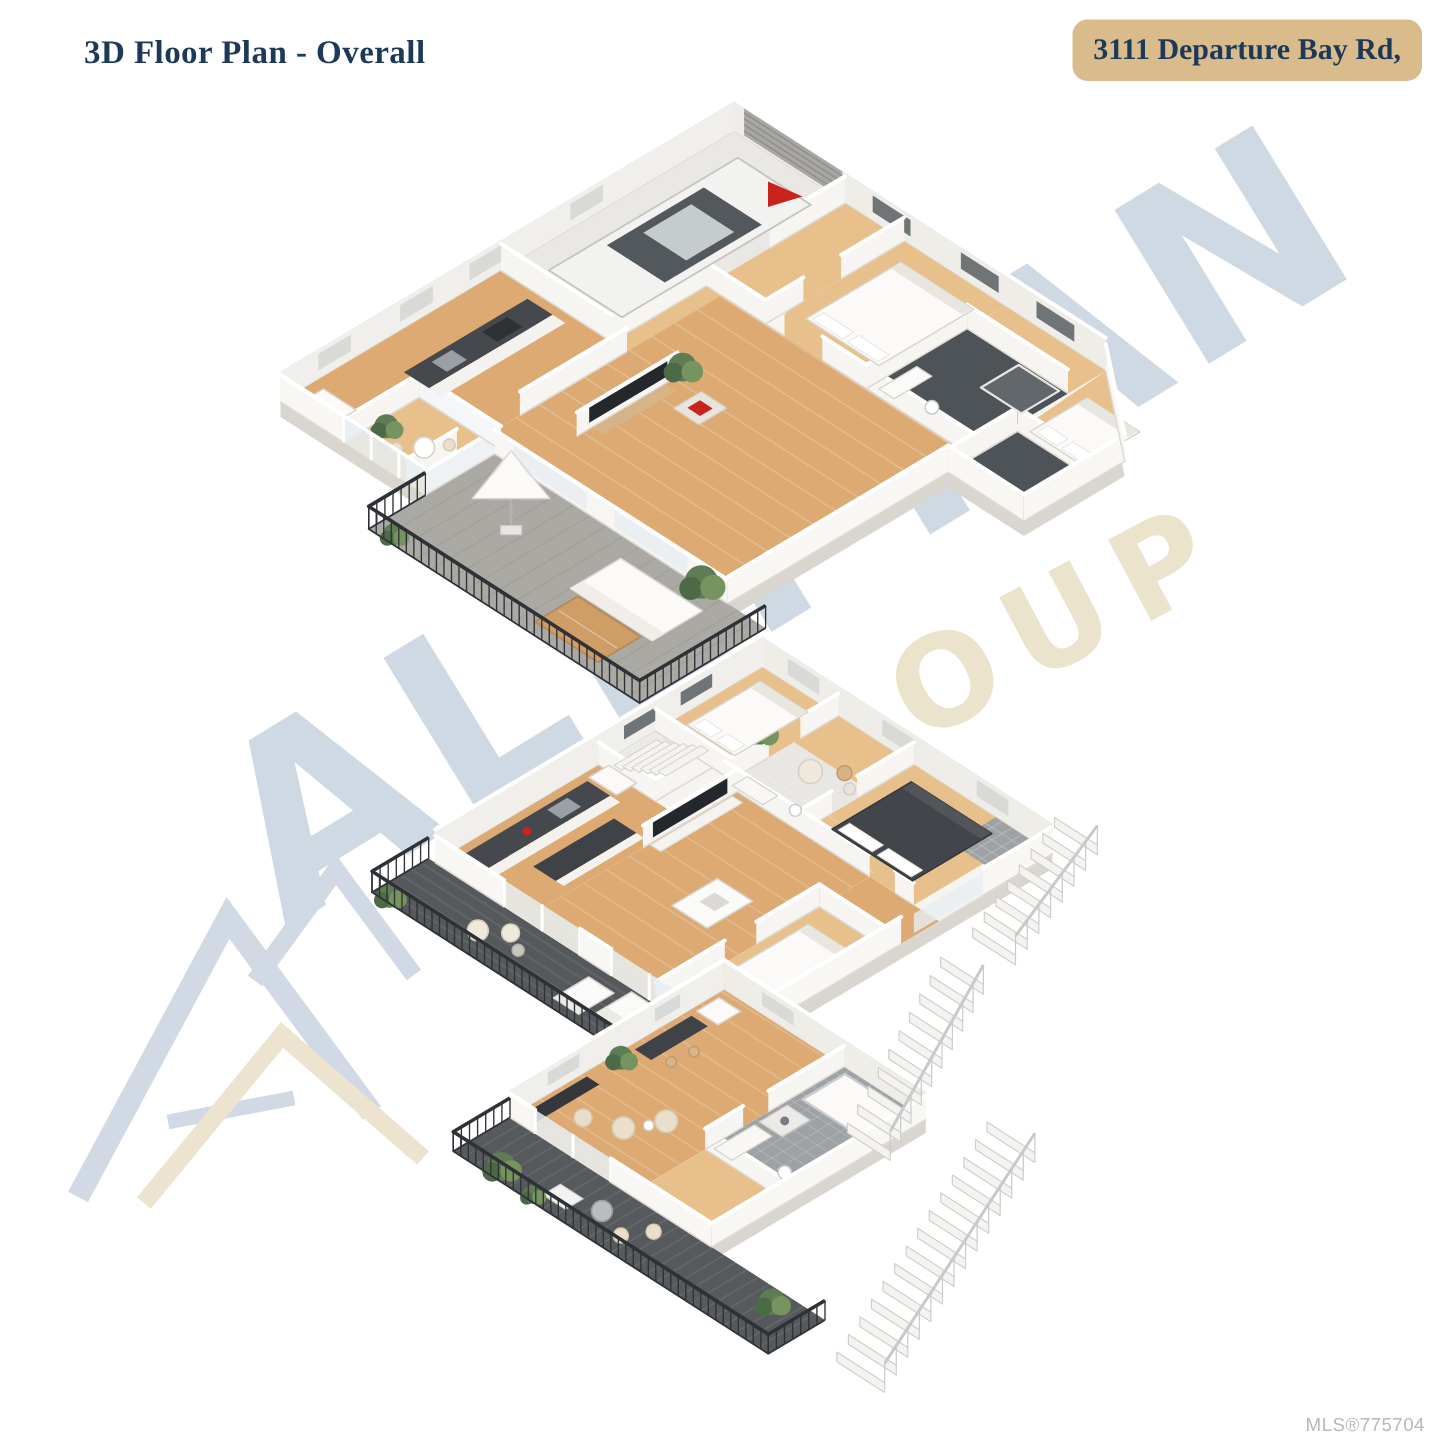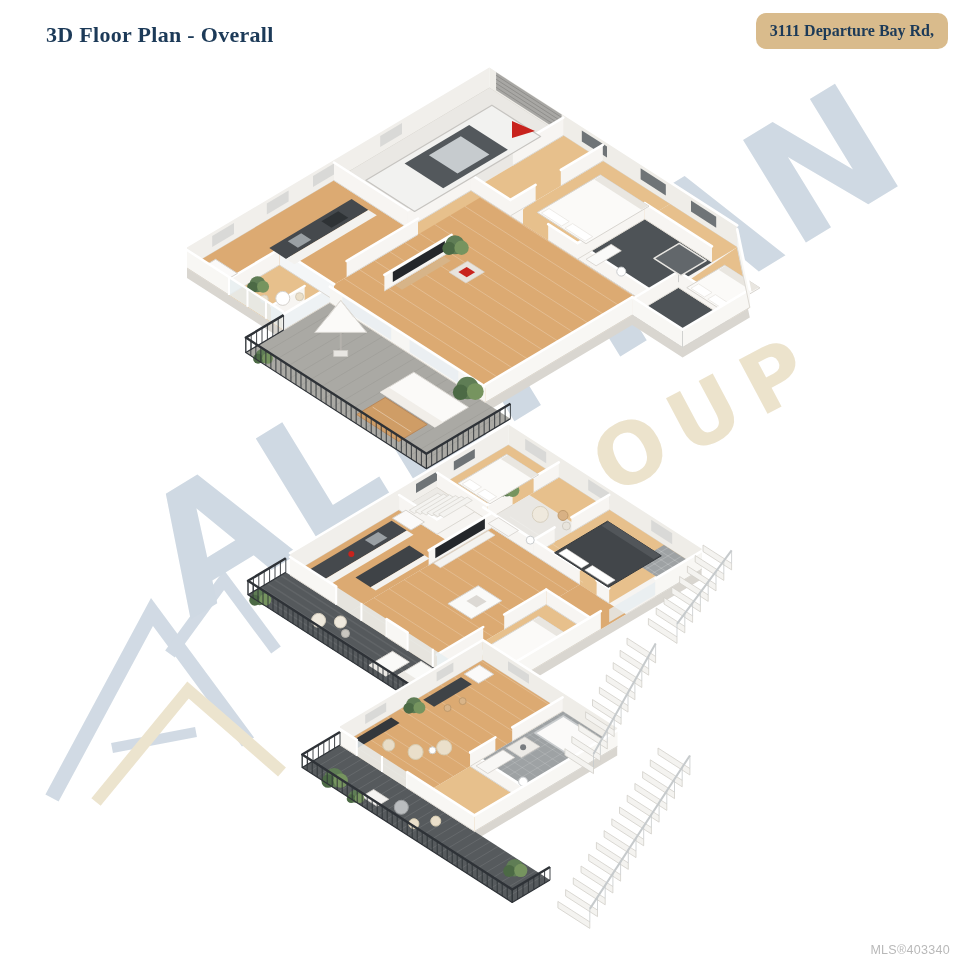--- a/index.html
+++ b/index.html
@@ -1,31 +1,31 @@
 <!DOCTYPE html>
 <html style="--navy: #1c3a58; --tan: #d9bb8c; --mls: #b9b9b9;"><head>
 <meta charset="utf-8">
 <style>
   html,body{margin:0;padding:0;background:#ffffff;}
   body{width:960px;height:960px;overflow:hidden;font-family:"Liberation Sans",sans-serif;}
   .page{position:relative;width:960px;height:960px;background:#fff;}
   .layer{position:absolute;left:0;top:0;width:960px;height:960px;}
   .page-title{
-    position:absolute;left:46px;top:22px;
+    position:absolute;left:56px;top:22px;
     font-family:"Liberation Serif","DejaVu Serif",serif;
     font-weight:bold;font-size:22px;letter-spacing:.3px;color:var(--navy,#1c3a58);
   }
   .address-badge{
     position:absolute;right:12px;top:13px;
     background:var(--tan,#d9bb8c);
     border-radius:10px;padding:7px 14px 8px 14px;text-align:center;
   }
   .address-badge .line{
     font-family:"Liberation Serif","DejaVu Serif",serif;
-    font-weight:bold;font-size:16px;line-height:1.32;color:var(--navy,#1c3a58);
+    font-weight:bold;font-size:20px;line-height:1.32;color:var(--navy,#1c3a58);
     white-space:nowrap;
   }
   .mls-label{
     position:absolute;right:10px;bottom:3px;
     font-size:12.5px;color:var(--mls,#b9b9b9);letter-spacing:.3px;
   }
   svg text.wm-brand{font-family:"DejaVu Sans","Liberation Sans",sans-serif;font-weight:bold;}
   svg text.wm-word{font-family:"DejaVu Sans","Liberation Sans",sans-serif;font-weight:bold;}
   svg polygon,svg polyline{stroke-linejoin:round;}
 </style>
@@ -848,14 +848,14 @@
             <line x1="589.8" y1="921.9" x2="589.8" y2="908.9" stroke-width="0.8"></line>
           </g>
         </g>
       </g>
     </svg>
 
   <div class="page-title">3D Floor Plan - Overall</div>
   <div class="address-badge">
     <div class="line">3111 Departure Bay Rd,</div>
   </div>
-  <div class="mls-label">MLS®403340</div>
+  <div class="mls-label">MLS®775704</div>
 </div>
 
 </body></html>

